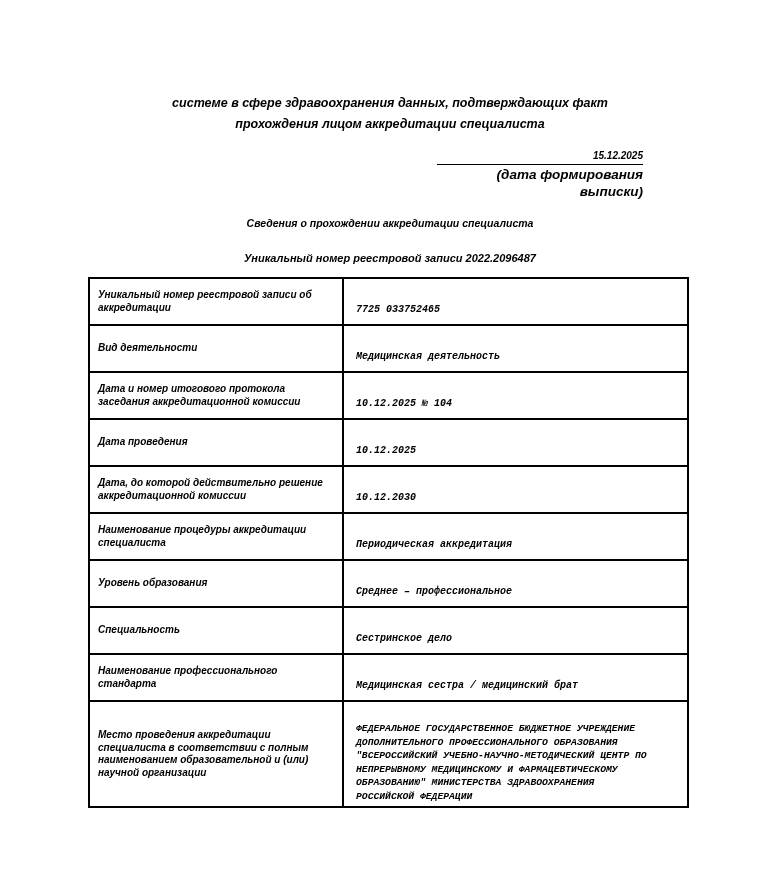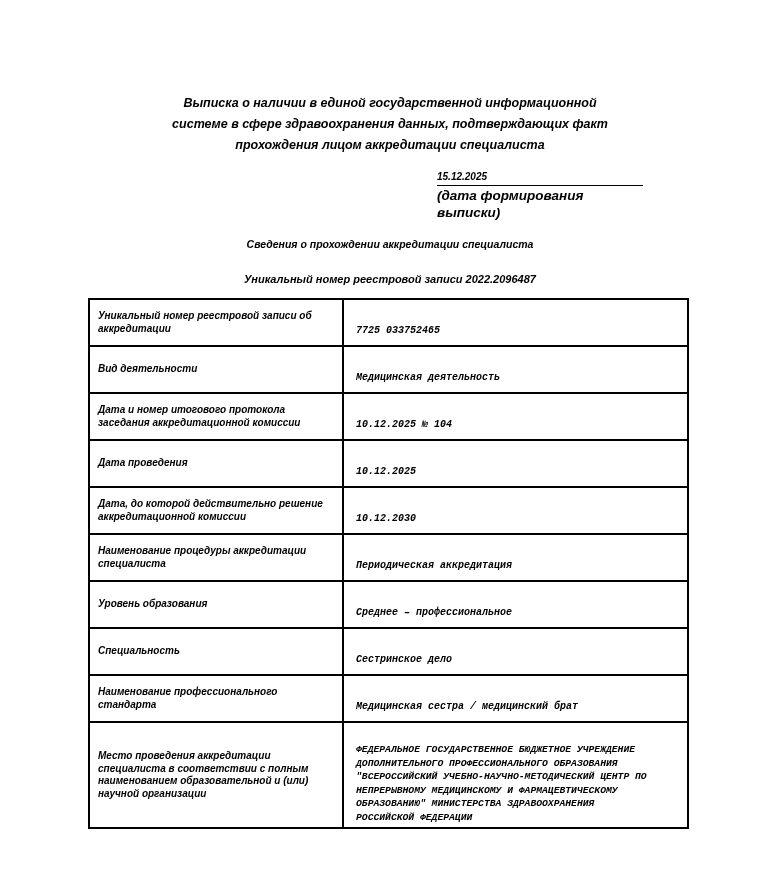--- a/index.html
+++ b/index.html
@@ -16,21 +16,21 @@
   }
   .doc-title {
     padding-top: 93px;
     text-align: center;
     font-size: 12.5px;
     line-height: 21px;
   }
   .date-block {
     width: 206px;
     margin: 14px 137px 0 auto;
-    text-align: left;
+    text-align: right;
   }
   .date-value {
     font-size: 10px;
     line-height: 13px;
     padding-bottom: 2px;
     border-bottom: 1.5px solid #000;
   }
   .date-caption {
     font-size: 13.5px;
     line-height: 17px;
@@ -82,21 +82,20 @@
     font-size: 9.7px;
     line-height: 13.5px;
   }
 </style>
 </head>
 <body>
 
 <div class="page">
 
   <div class="doc-title">
-    <div>Выписка о наличии в единой государственной информационной</div>
     <div>системе в сфере здравоохранения данных, подтверждающих факт</div>
     <div>прохождения лицом аккредитации специалиста</div>
   </div>
 
   <div class="date-block">
     <div class="date-value">15.12.2025</div>
     <div class="date-caption">(дата формирования выписки)</div>
   </div>
 
 

